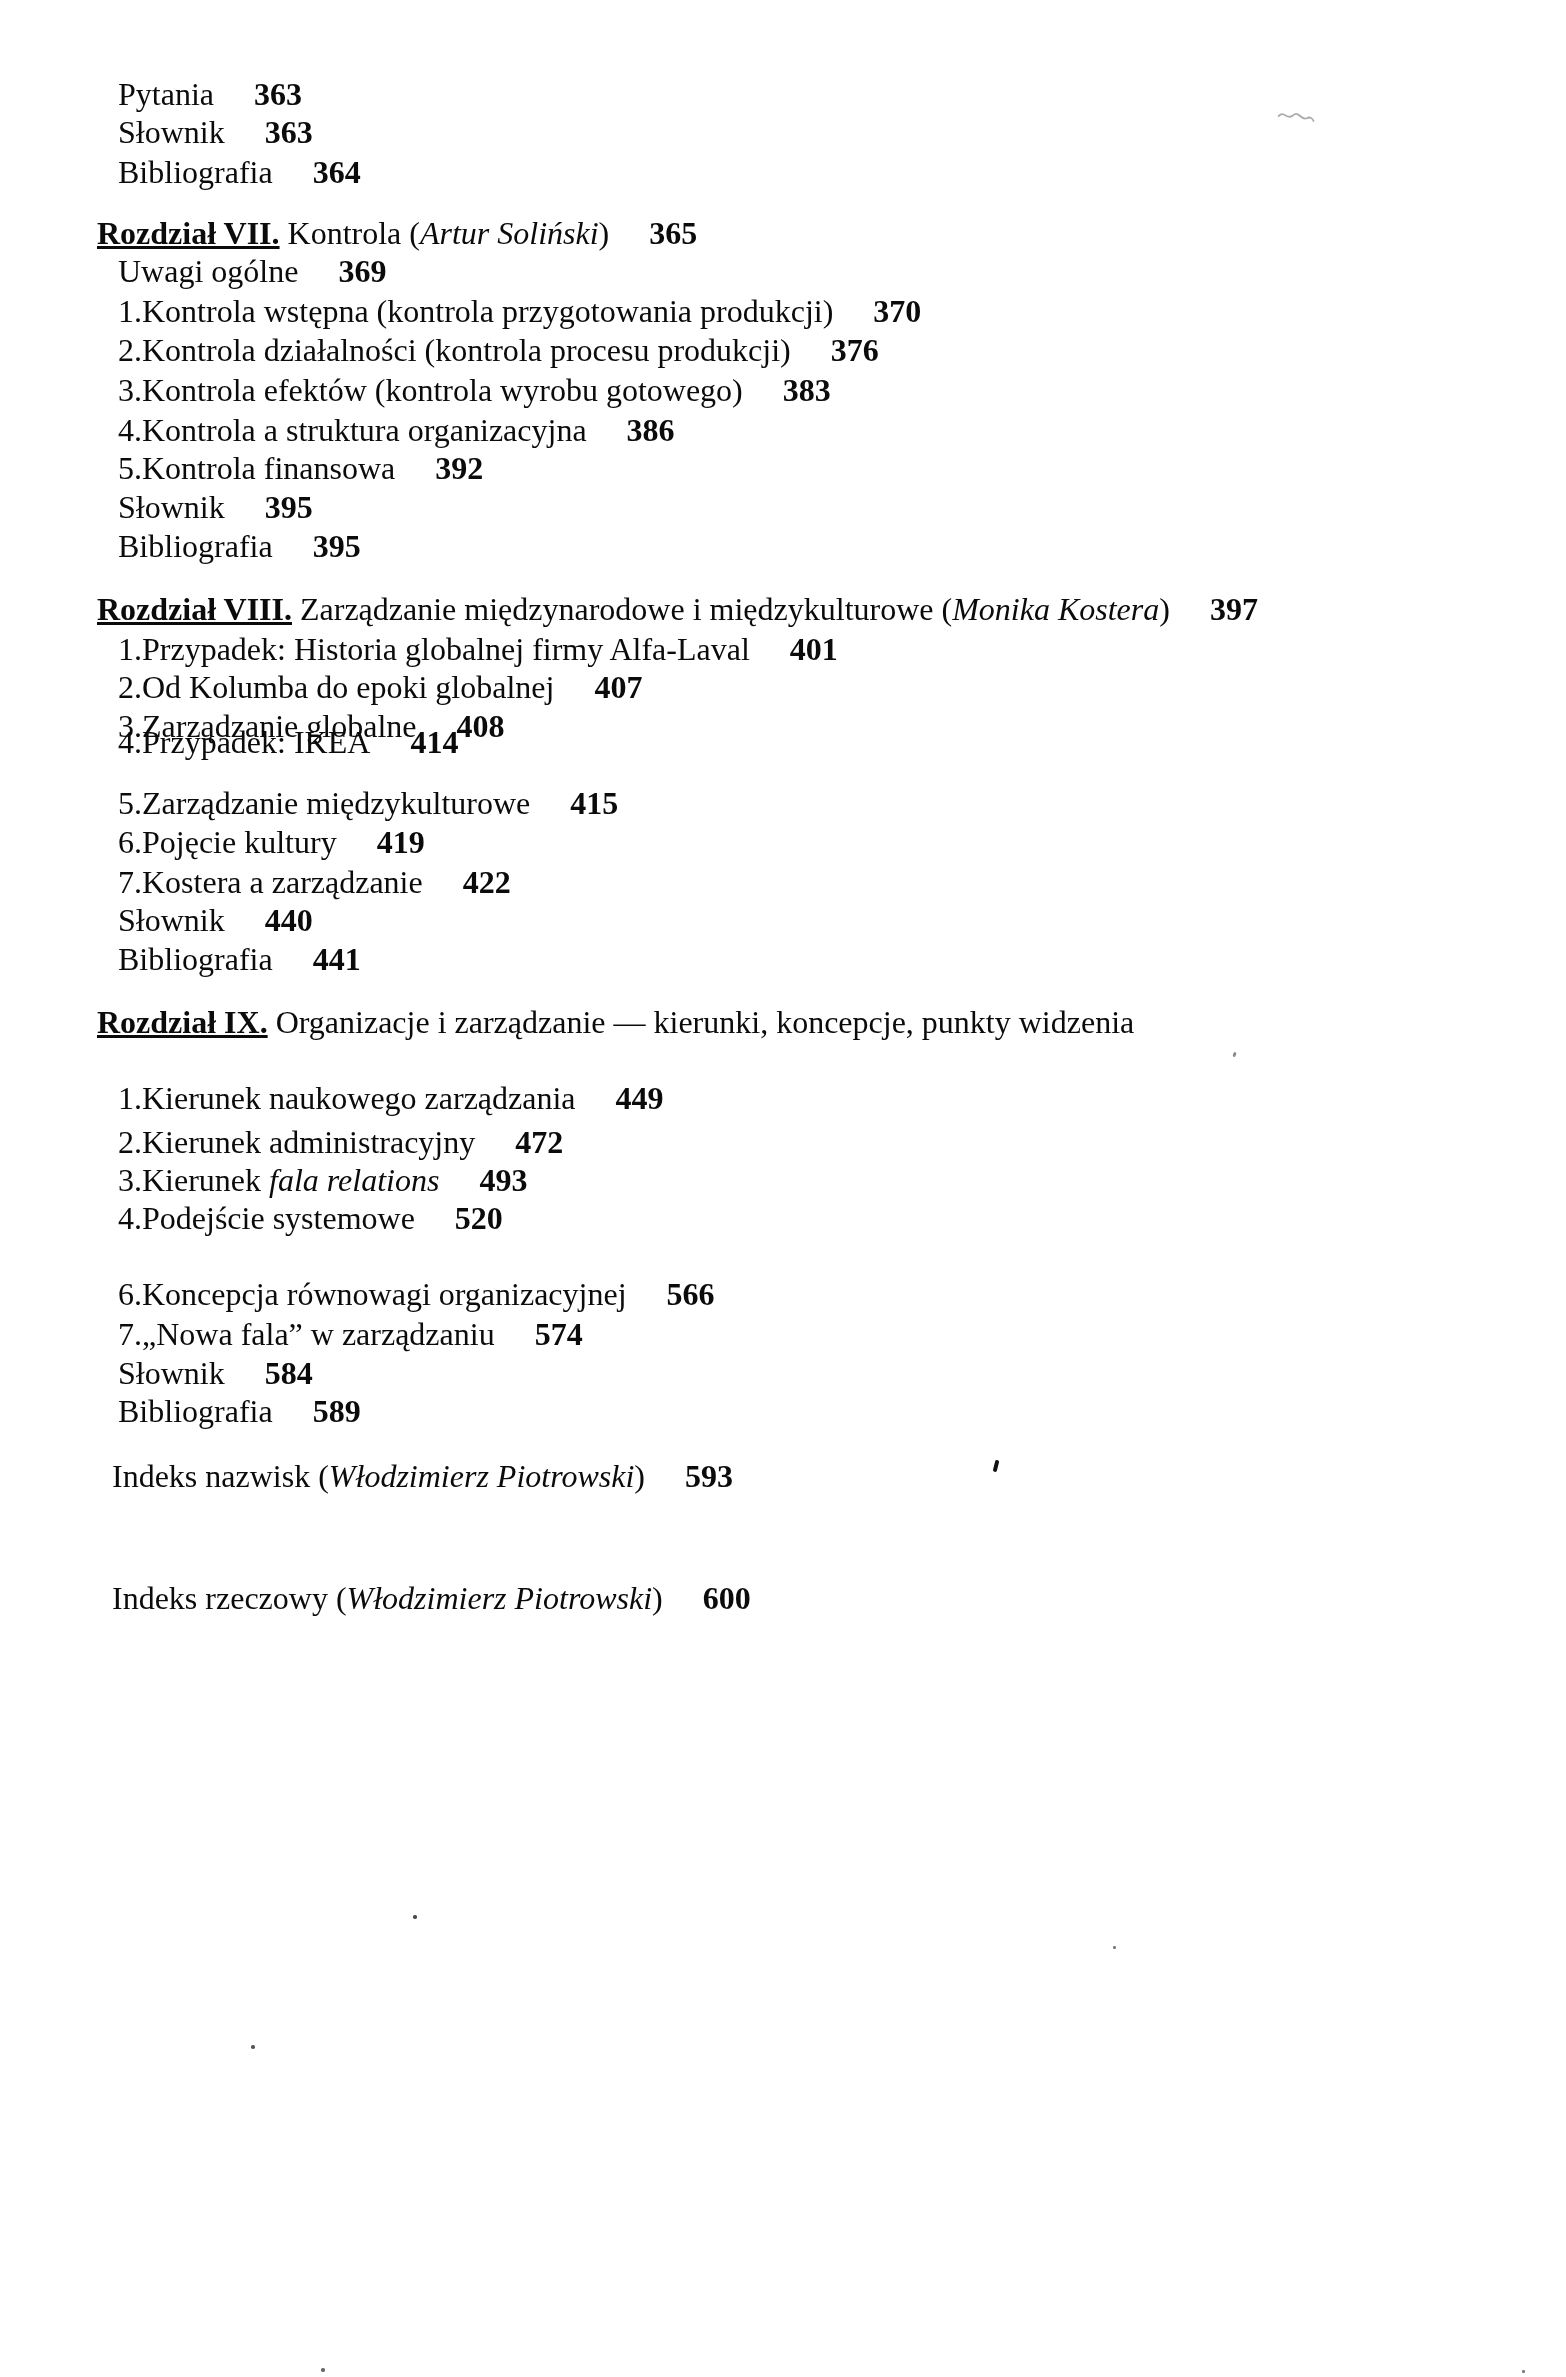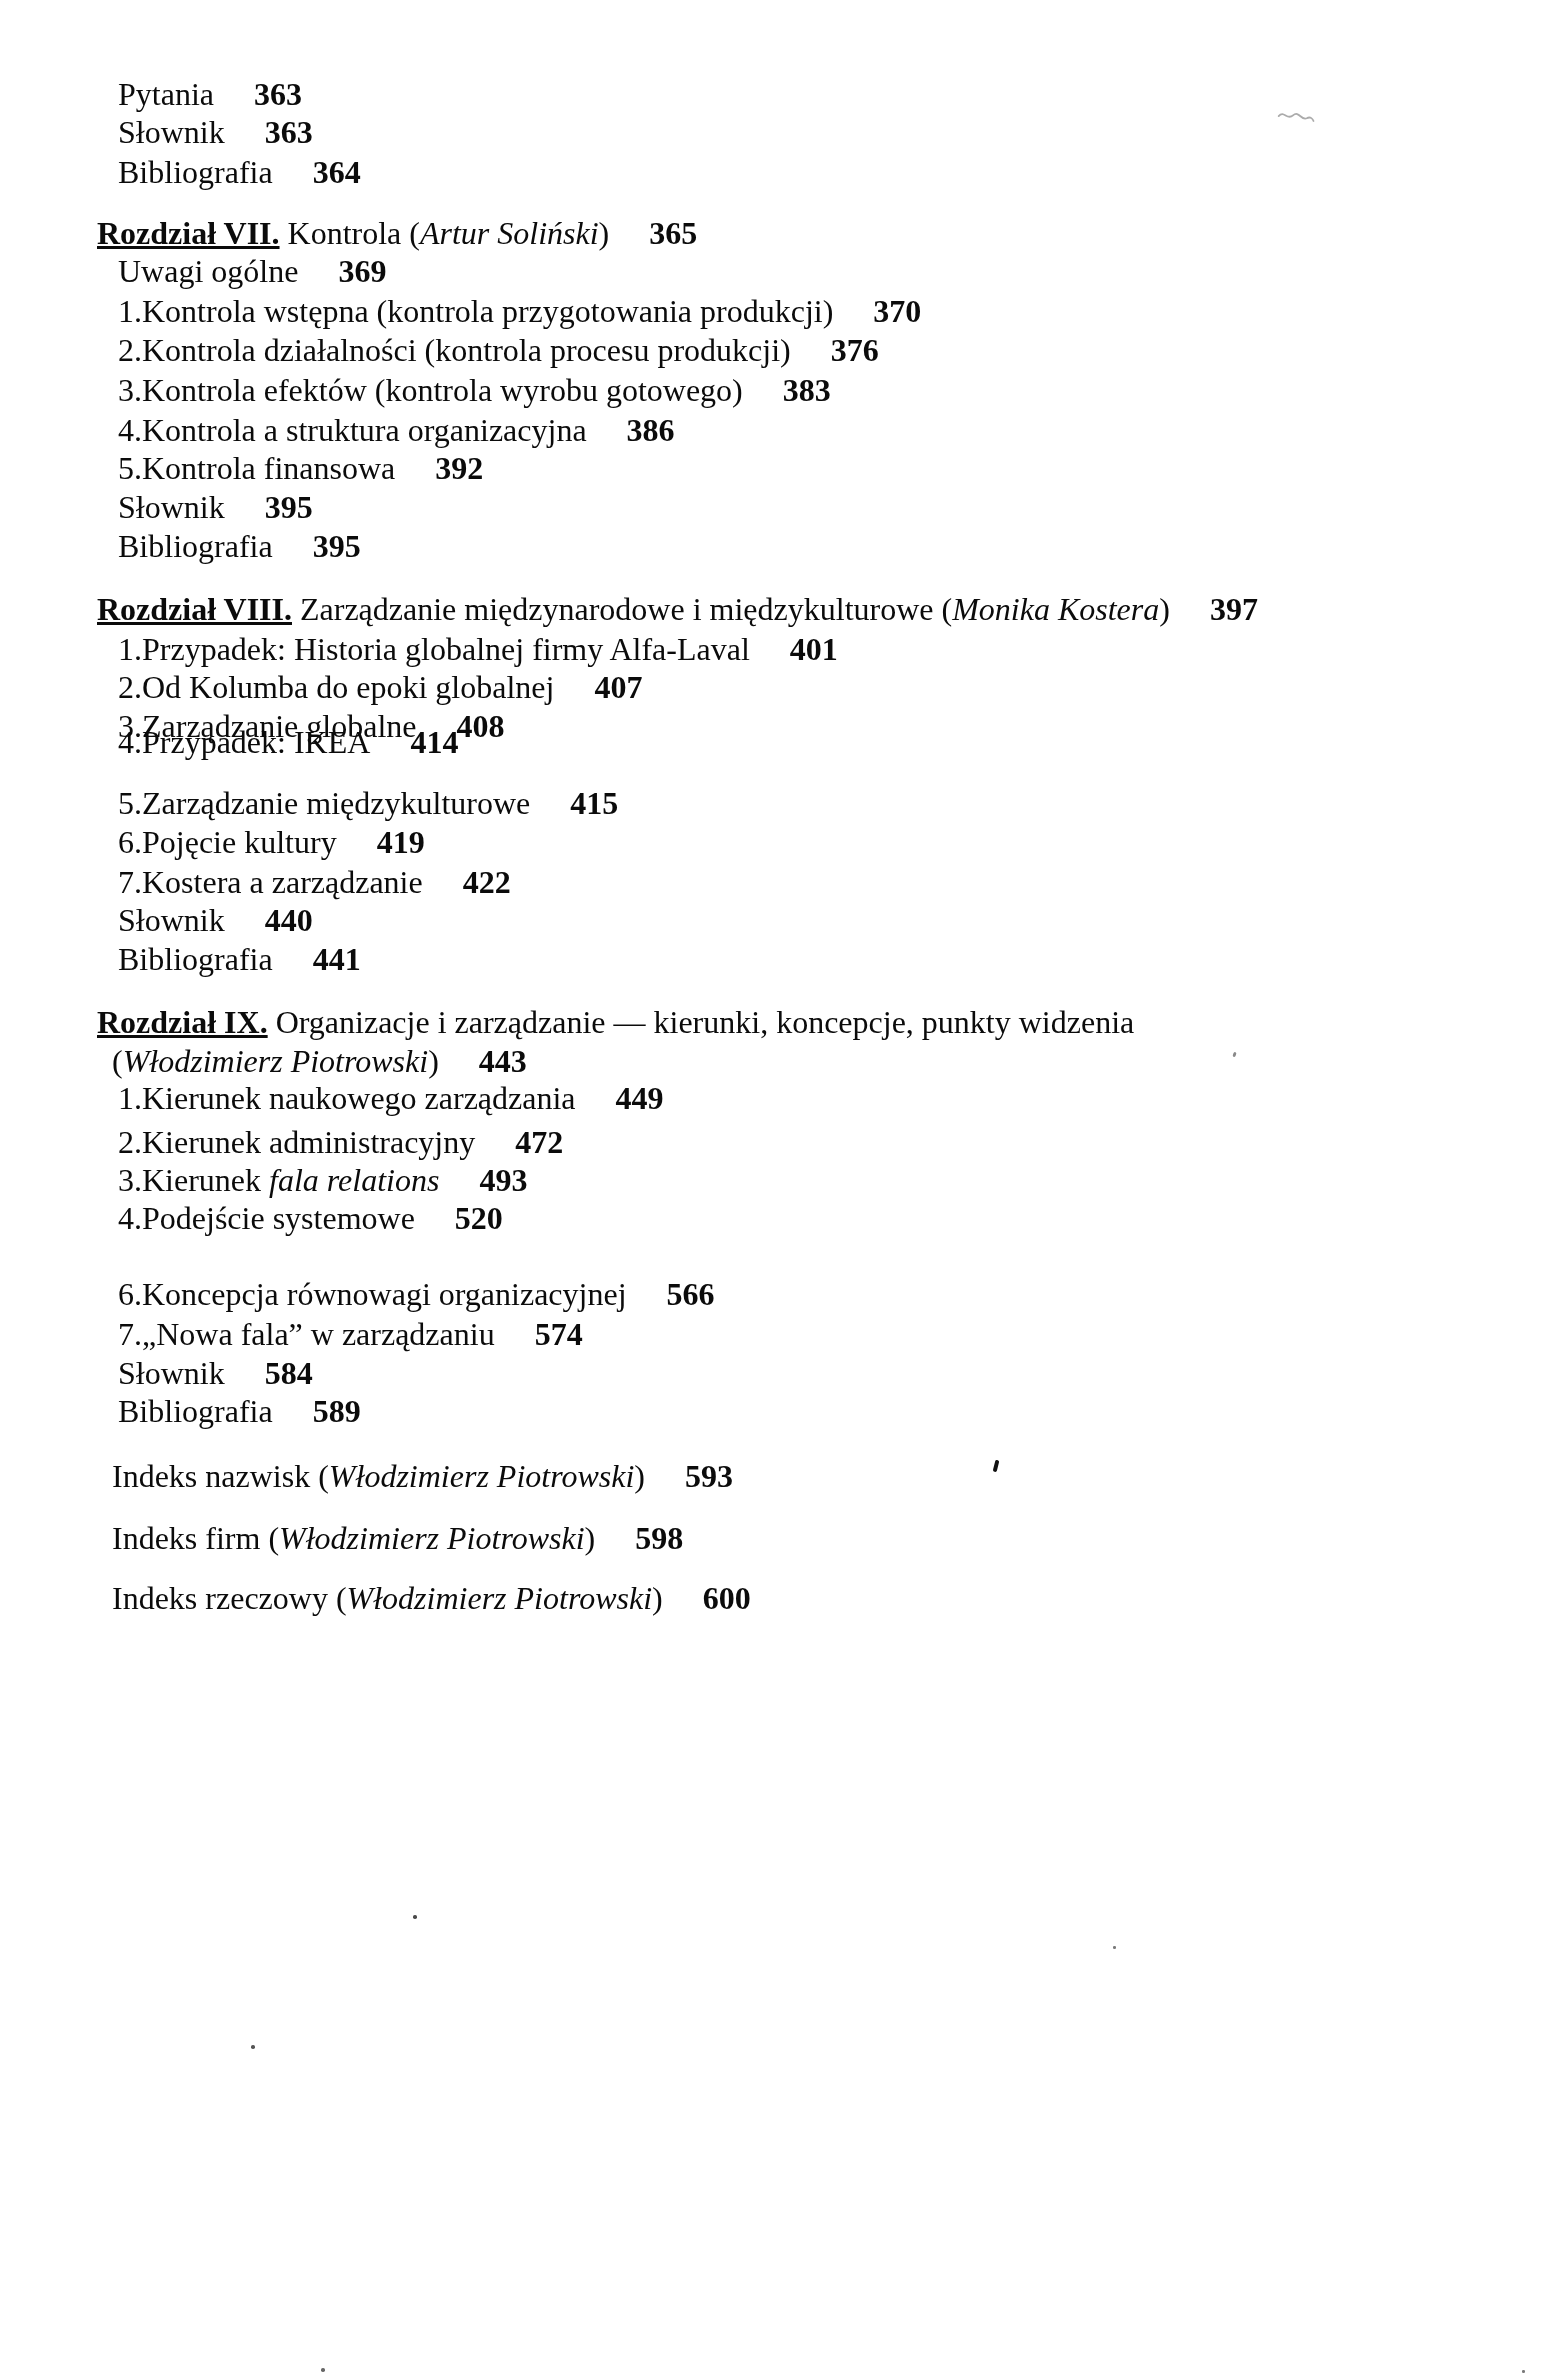--- a/index.html
+++ b/index.html
@@ -57,32 +57,30 @@
   <div class="row item" style="top:669px"><span class="num">2.</span><span>Od Kolumba do epoki globalnej</span><span class="page-num">407</span></div>
   <div class="row item" style="top:708px"><span class="num">3.</span><span>Zarządzanie globalne</span><span class="page-num">408</span></div>
   <div class="row item" style="top:724px"><span class="num">4.</span><span>Przypadek: IKEA</span><span class="page-num">414</span></div>
   <div class="row item" style="top:785px"><span class="num">5.</span><span>Zarządzanie międzykulturowe</span><span class="page-num">415</span></div>
   <div class="row item" style="top:824px"><span class="num">6.</span><span>Pojęcie kultury</span><span class="page-num">419</span></div>
   <div class="row item" style="top:864px"><span class="num">7.</span><span>Kostera a zarządzanie</span><span class="page-num">422</span></div>
   <div class="row sub" style="top:902px"><span>Słownik</span><span class="page-num">440</span></div>
   <div class="row sub" style="top:941px"><span>Bibliografia</span><span class="page-num">441</span></div>
 
   <div class="row chapter" style="top:1004px"><span class="b">Rozdział IX.</span><span> Organizacje i zarządzanie — kierunki, koncepcje, punkty widzenia</span></div>
-  <div class="row cont" style="top:1043px"><span>(</span><span class="i">Włodzimierz Piotrowski</span><span>)</span><span class="page-num">443</span></div>
   <div class="row item" style="top:1080px"><span class="num">1.</span><span>Kierunek naukowego zarządzania</span><span class="page-num">449</span></div>
   <div class="row item" style="top:1124px"><span class="num">2.</span><span>Kierunek administracyjny</span><span class="page-num">472</span></div>
   <div class="row item" style="top:1162px"><span class="num">3.</span><span>Kierunek </span><span class="i">fala relations</span><span class="page-num">493</span></div>
   <div class="row item" style="top:1200px"><span class="num">4.</span><span>Podejście systemowe</span><span class="page-num">520</span></div>
   <div class="row item" style="top:1276px"><span class="num">6.</span><span>Koncepcja równowagi organizacyjnej</span><span class="page-num">566</span></div>
   <div class="row item" style="top:1316px"><span class="num">7.</span><span>„Nowa fala” w zarządzaniu</span><span class="page-num">574</span></div>
   <div class="row sub" style="top:1355px"><span>Słownik</span><span class="page-num">584</span></div>
   <div class="row sub" style="top:1393px"><span>Bibliografia</span><span class="page-num">589</span></div>
 
   <div class="row index" style="top:1458px"><span>Indeks nazwisk (</span><span class="i">Włodzimierz Piotrowski</span><span>)</span><span class="page-num">593</span></div>
-  <div class="row index" style="top:1520px"><span>Indeks firm (</span><span class="i">Włodzimierz Piotrowski</span><span>)</span><span class="page-num">598</span></div>
   <div class="row index" style="top:1580px"><span>Indeks rzeczowy (</span><span class="i">Włodzimierz Piotrowski</span><span>)</span><span class="page-num">600</span></div>
 
   <div class="smudge"><svg width="39" height="17.6" viewBox="0 0 44 20">
         <path d="M2,12 C7,4 12,16 18,9 C24,2 28,14 34,10 C38,7 41,10 42,12" fill="none" stroke="#8f8f8f" stroke-width="2" stroke-linecap="round"></path>
       </svg></div>
   <div class="tickmark"></div>
   <div class="speck s1"></div>
   <div class="speck s2"></div>
   <div class="speck s3"></div>
   <div class="speck s4"></div>

